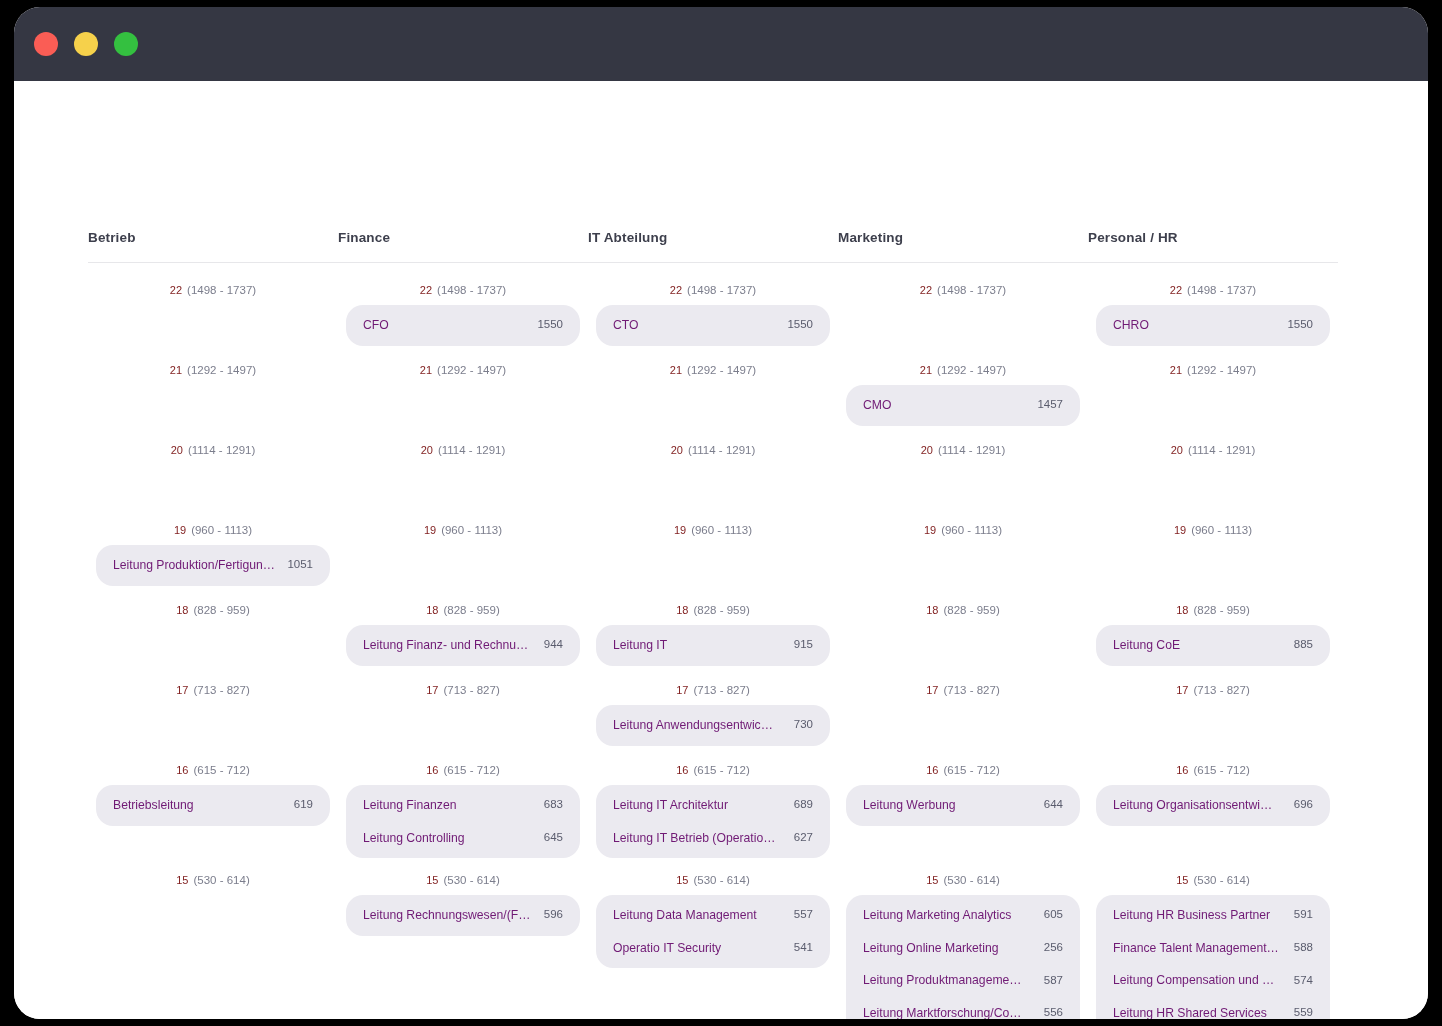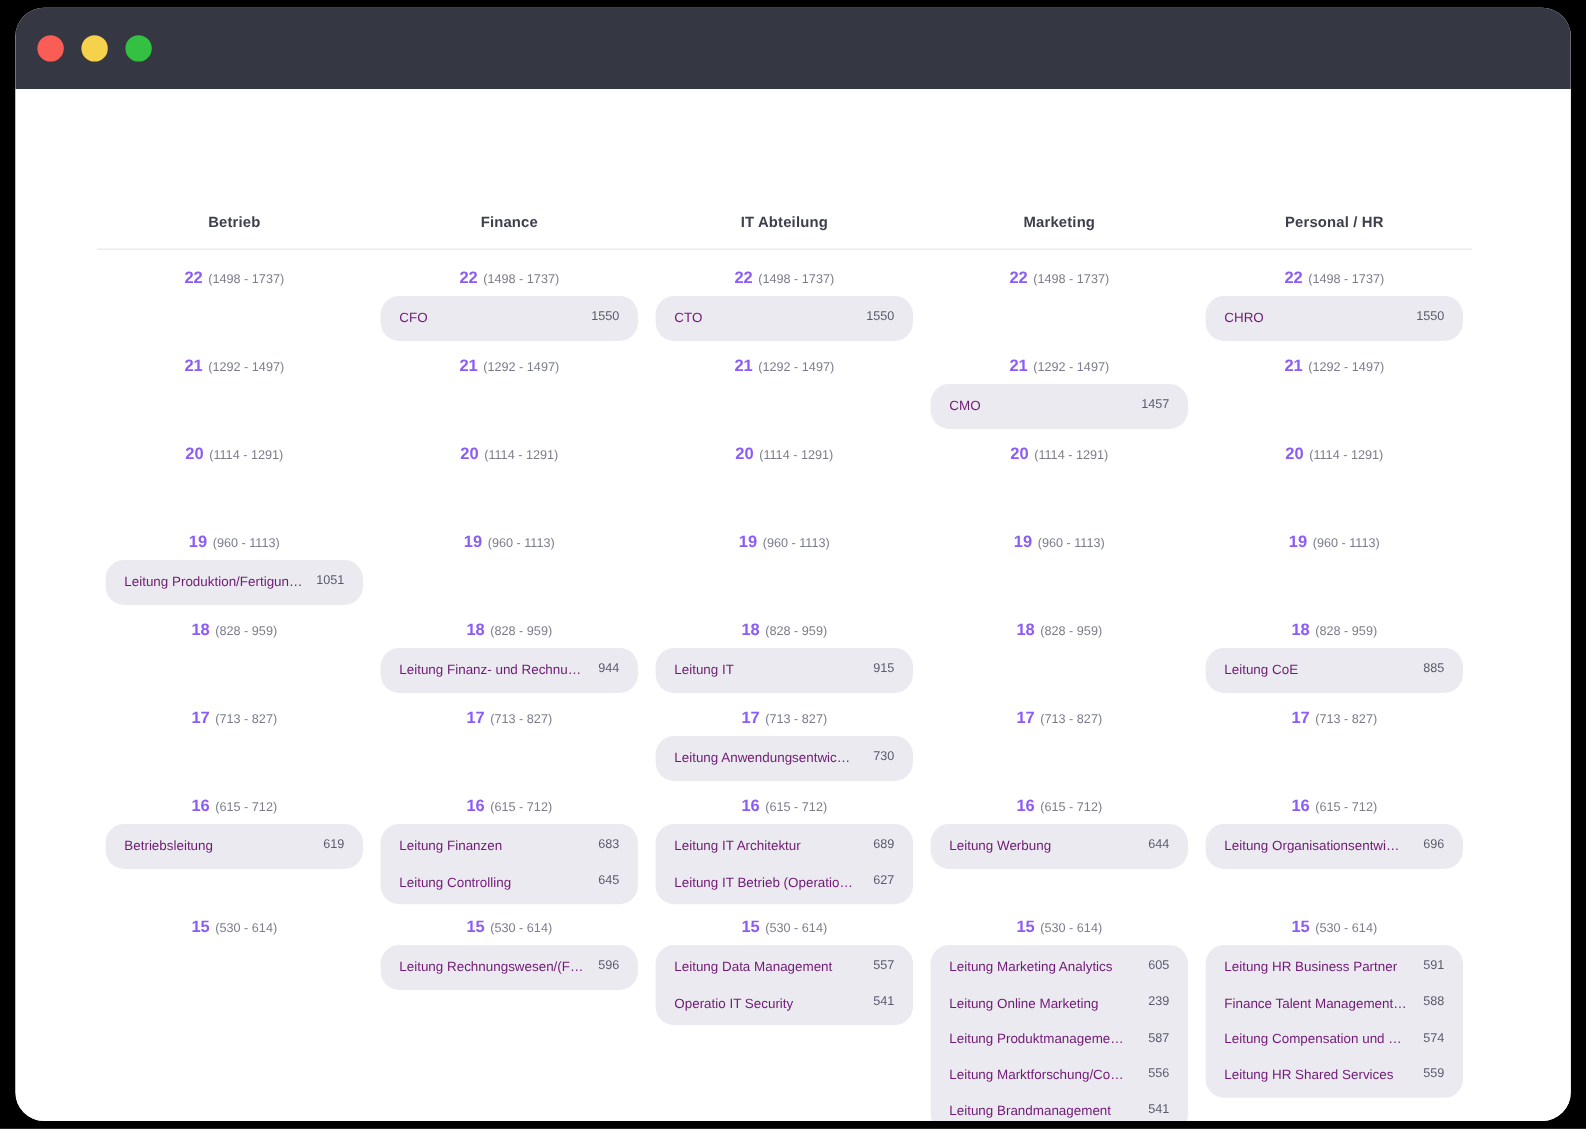--- a/index.html
+++ b/index.html
@@ -68,25 +68,25 @@
   }
 
   
   #grid-header {
     display: flex;
     border-bottom: 1px solid #e7e7ea;
     padding-bottom: 17px;
   }
   .col-head {
     flex: 1 1 0;
-    text-align: center;
     font-size: 13.5px;
     font-weight: 700;
     color: #3d3f4c;
     letter-spacing: 0.15px;
+    margin-top: 36px;
   }
 
   
   #grid-body {
     display: flex;
     padding-top: 4px;
   }
   .column {
     flex: 1 1 0;
     position: relative;
@@ -98,23 +98,23 @@
     position: relative;
   }
   .band-label {
     text-align: center;
     white-space: nowrap;
     padding-top: 14px;
     padding-bottom: 5px;
     line-height: 1;
   }
   .band-grade {
-    font-size: 15px;
-    font-weight: 700;
-    color: #8b5cf6;
+    font-size: 11px;
+    font-weight: 400;
+    color: #7f1d1d;
   }
   .band-range {
     font-size: 11.5px;
     font-weight: 400;
     color: #7b7d8c;
     margin-left: 5px;
   }
 
   .role-card {
     background: #ebeaf0;
@@ -362,21 +362,21 @@
             </div>
             <div class="band" style="height: 203px;">
               <div class="band-label"><span class="band-grade">15</span><span class="band-range">(530 - 614)</span></div>
               <div class="role-card">
                 <div class="role-row">
                   <span class="role-title">Leitung Marketing Analytics</span>
                   <span class="role-points">605</span>
                 </div>
                 <div class="role-row">
                   <span class="role-title">Leitung Online Marketing</span>
-                  <span class="role-points">239</span>
+                  <span class="role-points">256</span>
                 </div>
                 <div class="role-row">
                   <span class="role-title">Leitung Produktmanageme…</span>
                   <span class="role-points">587</span>
                 </div>
                 <div class="role-row">
                   <span class="role-title">Leitung Marktforschung/Co…</span>
                   <span class="role-points">556</span>
                 </div>
                 <div class="role-row">

